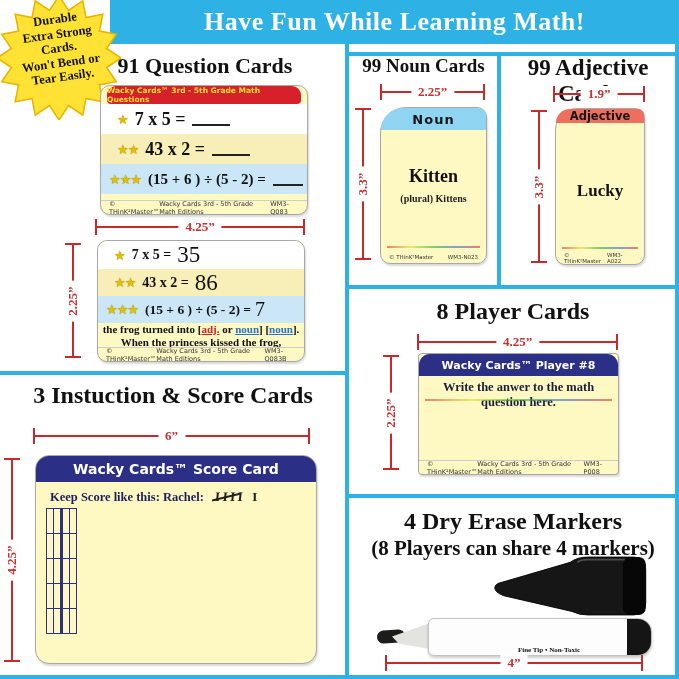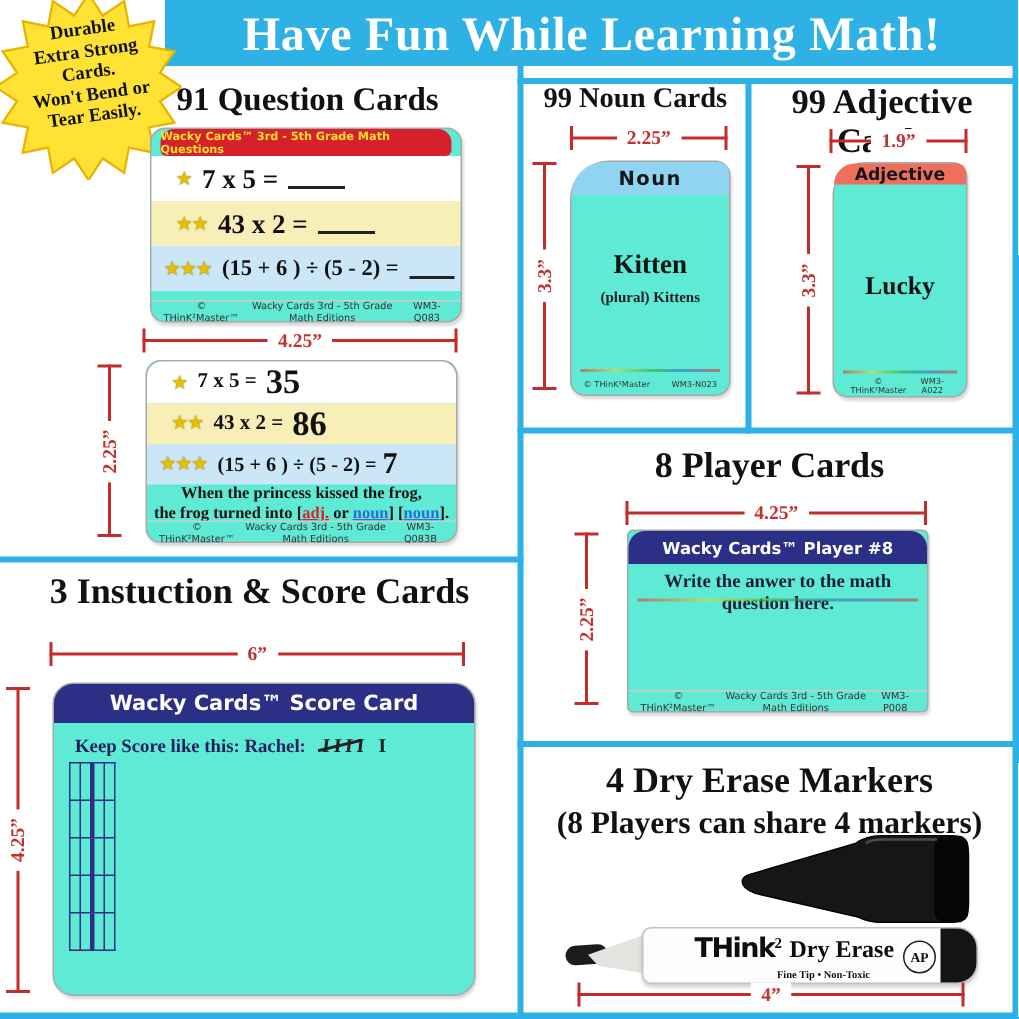--- a/index.html
+++ b/index.html
@@ -4,21 +4,21 @@
 <style>
   html,body{margin:0;padding:0;background:#fff;}
   #stage{position:relative;width:679px;height:679px;background:#ffffff;overflow:hidden;
          font-family:"Liberation Serif","DejaVu Serif",serif;}
   .abs{position:absolute;}
   
   .cyan{position:absolute;background:#2EB2E5;}
   
   #banner{position:absolute;left:110px;top:0;width:569px;height:44px;background:#2EB2E5;
           display:flex;align-items:center;justify-content:center;}
-  #banner span{color:#fff;font-weight:bold;font-size:32px;letter-spacing:.5px;}
+  #banner span{color:#fff;font-weight:bold;font-size:26px;letter-spacing:.5px;}
   
   #starburst{position:absolute;left:-3px;top:-4px;width:124px;height:124px;}
   #starburst svg{position:absolute;left:0;top:0;}
   #starText{position:absolute;left:6px;top:16px;width:112px;text-align:center;
             transform:rotate(-8deg);color:#111;font-weight:bold;}
   #starText div{font-size:12.5px;line-height:14.5px;}
   
   .heading{position:absolute;text-align:center;font-weight:bold;color:#111;}
   
   .dimh{position:absolute;height:16px;}
@@ -27,32 +27,32 @@
   .dimh .tk.l{left:0;} .dimh .tk.r{right:0;}
   .dimh .lab{position:absolute;left:50%;top:8px;transform:translate(-50%,-50%);
              background:#fff;padding:0 7px;color:#C43131;font-weight:bold;font-size:13px;white-space:nowrap;}
   .dimv{position:absolute;width:16px;}
   .dimv .ln{position:absolute;top:0;bottom:0;left:7px;width:2px;background:#C62B2B;}
   .dimv .tk{position:absolute;left:0;width:16px;height:2px;background:#C62B2B;}
   .dimv .tk.t{top:0;} .dimv .tk.b{bottom:0;}
   .dimv .lab{position:absolute;left:8px;top:50%;transform:translate(-50%,-50%) rotate(-90deg);
              background:#fff;padding:0 6px;color:#C43131;font-weight:bold;font-size:13px;white-space:nowrap;}
   
-  .card{position:absolute;background:#5eead4;border:1px solid #a8a8a8;border-radius:10px;
+  .card{position:absolute;background:#fef9c3;border:1px solid #a8a8a8;border-radius:10px;
         box-shadow:1px 2px 2px rgba(0,0,0,.15);}
   .cfoot{position:absolute;left:0;right:0;bottom:0;display:flex;justify-content:space-between;
          align-items:center;padding:0 8px;font-size:6.5px;color:#333;border-top:1px solid #ccc;height:13px;
-         font-family:"DejaVu Sans",sans-serif;text-align:center;}
+         font-family:"DejaVu Sans",sans-serif;}
   
   .qrow{position:absolute;left:0;right:0;display:flex;align-items:center;padding-left:16px;}
   .stars{color:#E3C100;text-shadow:0 0 1px #7a6000;font-size:13px;letter-spacing:-1px;margin-right:7px;
          font-family:"DejaVu Sans",sans-serif;}
   .expr{font-weight:bold;font-size:16px;color:#111;}
   .blank{display:inline-block;width:38px;border-bottom:2px solid #222;height:12px;margin-left:7px;}
-  .ans{font-weight:bold;font-size:23px;color:#111;margin-left:6px;}
+  .ans{font-weight:normal;font-size:23px;color:#111;margin-left:6px;}
   .comic{font-family:"DejaVu Sans",sans-serif;font-weight:bold;}
   
   table.score{border-collapse:collapse;position:absolute;left:10px;top:52px;}
   table.score td,table.score th{border:1.5px solid #2B2F86;height:24px;padding:0 0 0 6px;
       font-size:12px;color:#1b1f5e;text-align:left;font-weight:bold;}
   table.score .mid{border-left:3px solid #2B2F86;}
   .tallyWrap{display:inline-block;margin-left:8px;font-weight:bold;font-size:13px;color:#222;}
   .tally{position:relative;display:inline-block;letter-spacing:2.5px;transform:skewX(-6deg);}
   .tally::after{content:"";position:absolute;left:-3px;top:7px;width:29px;height:2px;background:#222;
                 transform:rotate(-14deg);}
@@ -156,22 +156,22 @@
       <span class="stars">★★</span>
       <span class="expr" style="font-size:14px;">43 x 2 =</span>
       <span class="ans">86</span>
     </div>
     <div class="qrow" style="top:55px;height:27px;background:#CBE6F6;padding-left:8px;">
       <span class="stars">★★★</span>
       <span class="expr" style="font-size:13.5px;">(15 + 6 ) ÷ (5 - 2) =</span>
       <span class="ans" style="font-size:20px;margin-left:4px;">7</span>
     </div>
     <div style="position:absolute;top:82px;left:0;right:0;text-align:center;font-weight:bold;font-size:11px;line-height:13px;color:#111;">
+      <div><span>the frog turned into [</span><span style="color:#D6212B;text-decoration:underline;">adj.</span><span> or </span><span style="color:#2A6FD6;text-decoration:underline;">noun</span><span>] [</span><span style="color:#2A6FD6;text-decoration:underline;">noun</span><span>].</span></div>
       <div>When the princess kissed the frog,</div>
-      <div><span>the frog turned into [</span><span style="color:#D6212B;text-decoration:underline;">adj.</span><span> or </span><span style="color:#2A6FD6;text-decoration:underline;">noun</span><span>] [</span><span style="color:#2A6FD6;text-decoration:underline;">noun</span><span>].</span></div>
     </div>
     <div class="cfoot">
       <span>© THinK²Master™</span>
       <span>Wacky Cards 3rd - 5th Grade Math Editions</span>
       <span>WM3-Q083B</span>
     </div>
   </div>
 
   <div class="heading" style="left:352px;top:55px;width:143px;font-size:19px;">99 Noun Cards</div>
   <div class="dimh" style="left:380px;top:84px;width:105px;">
@@ -309,26 +309,20 @@
   <svg class="abs" style="left:493px;top:551px;" width="158" height="70" viewBox="0 0 180 78">
     <path d="M6,36 L88,12 Q96,6 108,6 L160,6 Q174,6 174,20 L174,58 Q174,72 160,72 L108,72 Q98,72 90,68 L12,50 Q2,46 2,41 Q2,38 6,36 Z" fill="#161616" stroke="#000" stroke-width="1"></path>
     <rect x="148" y="6" width="26" height="66" rx="8" fill="#060606"></rect>
     <path d="M96,12 Q100,9 108,9 L150,9" fill="none" stroke="#4a4a4a" stroke-width="2"></path>
   </svg>
 
   <div id="markerNib"></div>
   <div id="markerTip"></div>
   <div id="markerBody">
     <div id="markerEnd"></div>
-    <div id="markerText">
-      <span id="mBrand">THink</span>
-      <span id="mSup">2</span>
-      <span id="mName">Dry Erase</span>
-      <span id="mSeal">AP</span>
-    </div>
     <div id="mTag">Fine Tip • Non-Toxic</div>
   </div>
 
   <div class="dimh" style="left:385px;top:655px;width:258px;">
     <div class="ln"></div>
       <div class="tk l"></div>
       <div class="tk r"></div>
     <span class="lab">4”</span>
   </div>
 

